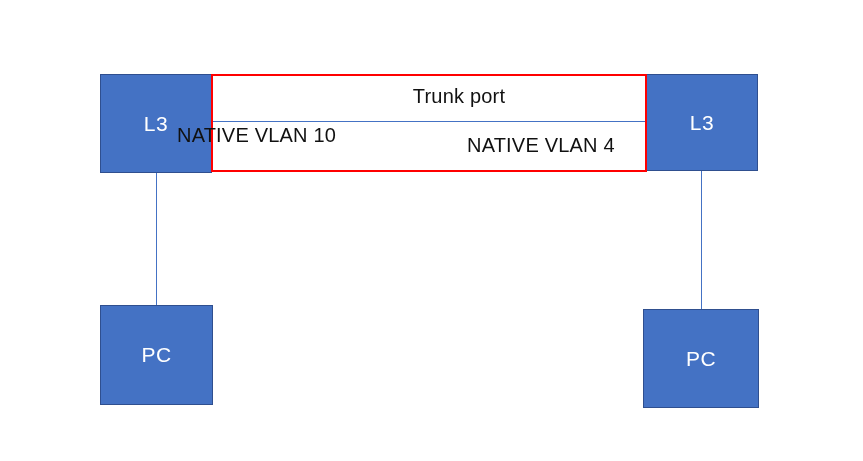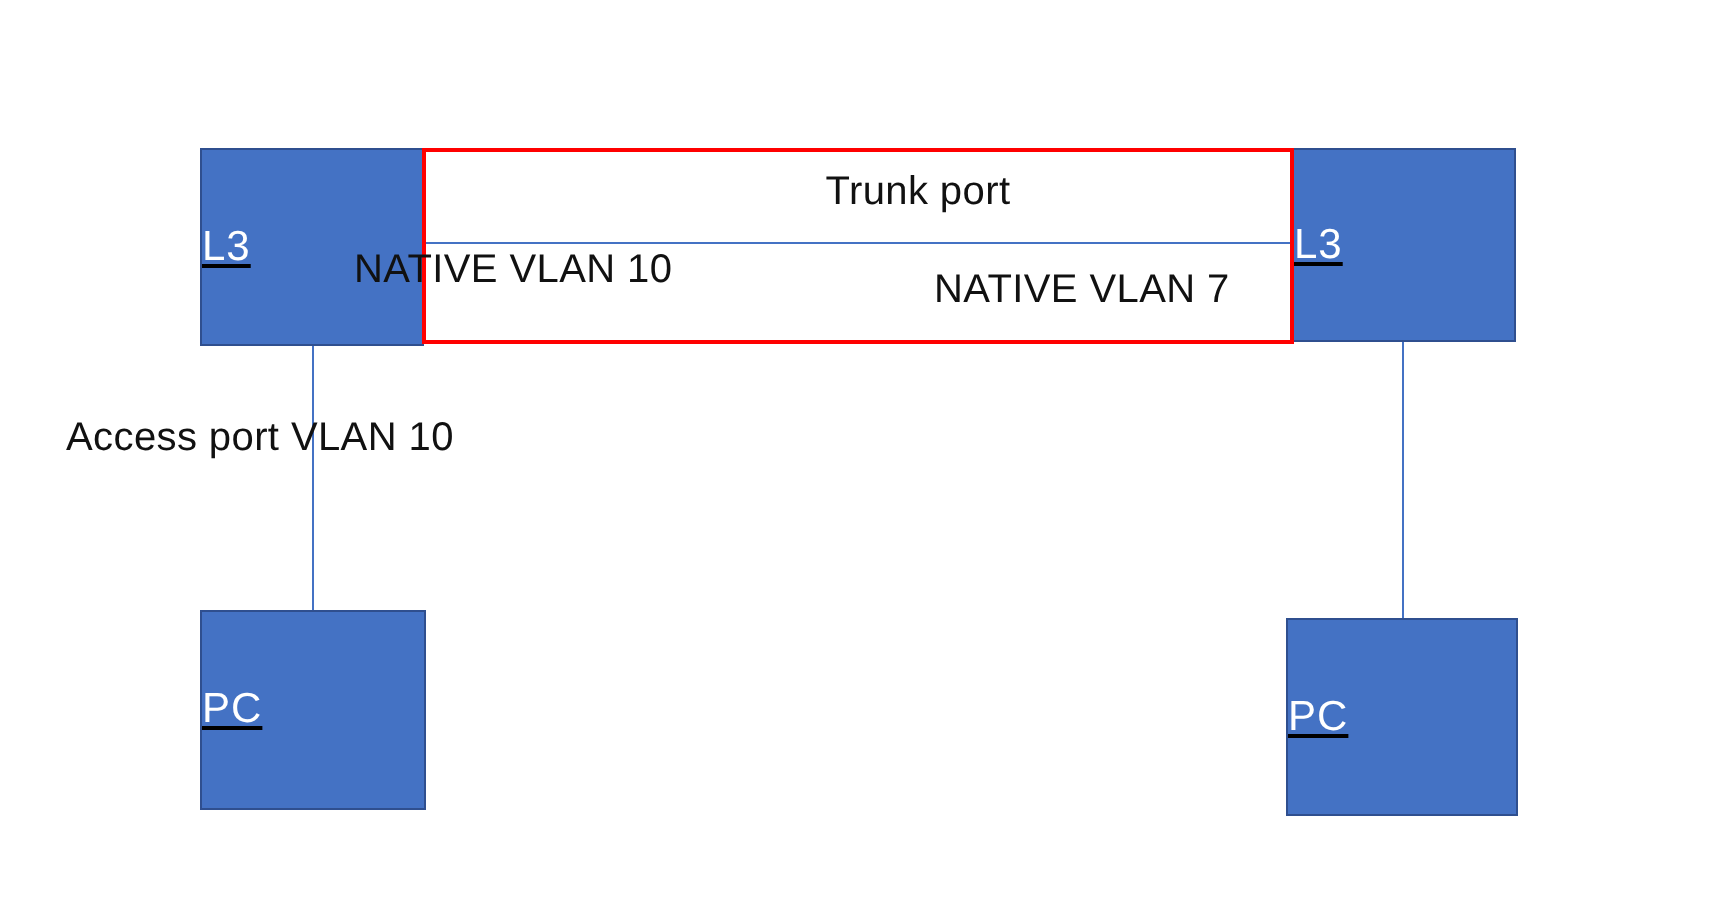--- a/index.html
+++ b/index.html
@@ -15,22 +15,22 @@
     background: #ffffff;
     overflow: hidden;
   }
   .node {
     position: absolute;
     background: var(--node_fill, #4472c4);
     border: 1.5px solid var(--node_border, #2f4f8f);
     box-sizing: border-box;
     display: flex;
     align-items: center;
+    justify-content: center;
     z-index: 2;
-    text-decoration: underline;
   }
   .node .node-label {
     color: #ffffff;
     font-size: 21px;
     letter-spacing: 0.5px;
   }
   .l3-left  { left: 100px; top: 74px;  width: 112px; height: 99px; }
   .l3-right { left: 646px; top: 74px;  width: 112px; height: 97px; }
   .pc-left  { left: 100px; top: 305px; width: 113px; height: 100px; }
   .pc-right { left: 643px; top: 309px; width: 116px; height: 99px; }
@@ -101,18 +101,17 @@
   <div class="node pc-right">
     <span class="node-label">PC</span>
   </div>
 
   <div class="trunk-box"></div>
 
   <div class="diagram-text trunk-label">Trunk port</div>
 
   <div class="diagram-text native-left">NATIVE VLAN 10</div>
 
-  <div class="diagram-text native-right">NATIVE VLAN 7</div>
+  <div class="diagram-text native-right">NATIVE VLAN 4</div>
 
-  <div class="diagram-text access-left">Access port VLAN 10</div>
 
 
 </div>
 
 </body></html>

